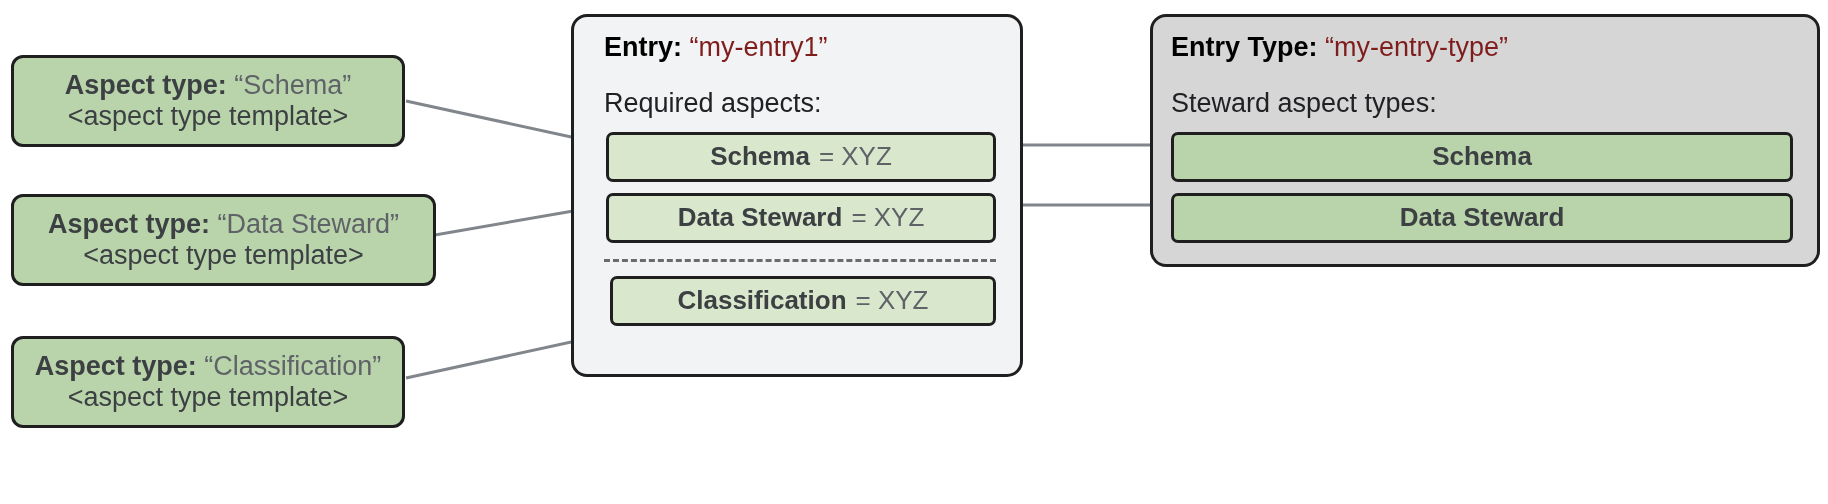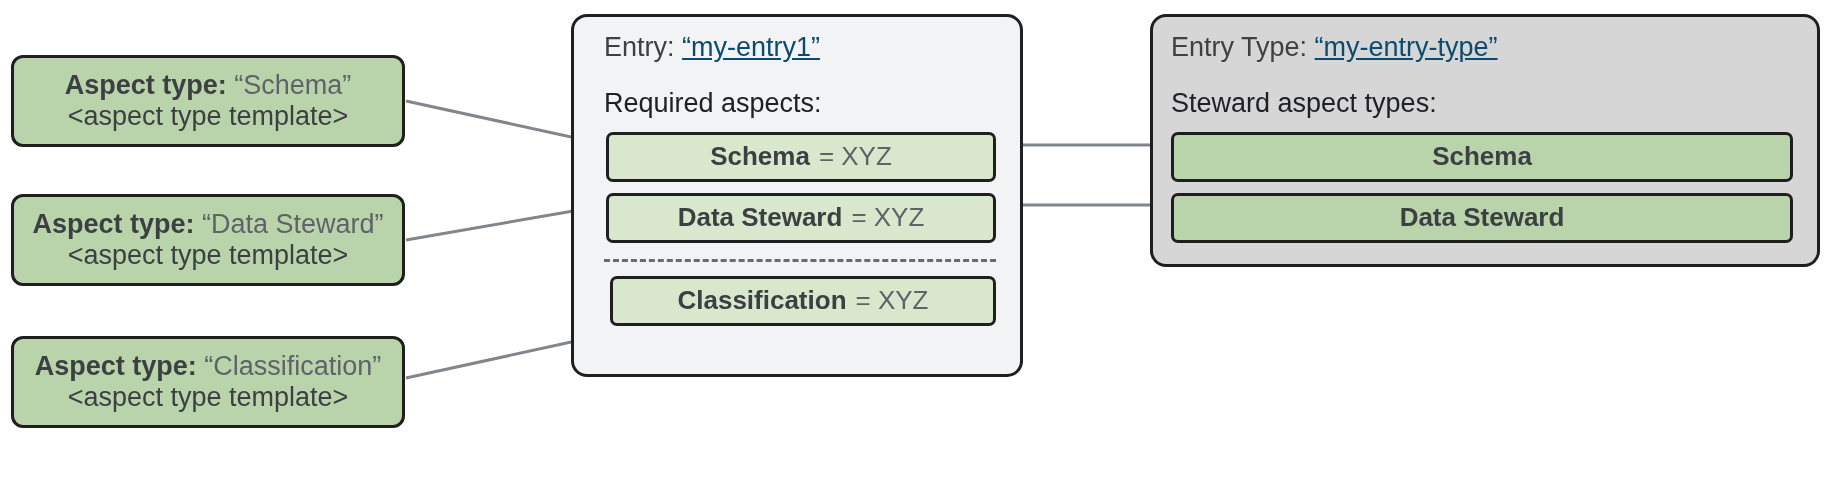--- a/index.html
+++ b/index.html
@@ -92,27 +92,26 @@
   }
 
   .panel-title {
     font-size: 27px;
     line-height: 1.2;
     color: #5f6368;
     white-space: nowrap;
     margin-bottom: 24px;
   }
   .panel-title .k {
-    font-weight: normal;
-    color: #404040;
+    font-weight: bold;
+    color: #000000;
   }
   .panel-title .v {
     font-weight: normal;
-    color: #0c4a6e;
-    text-decoration: underline;
+    color: #7f1d1d;
   }
   .section-label {
     font-size: 27px;
     line-height: 1.2;
     color: #202124;
     font-weight: normal;
     white-space: nowrap;
     margin-bottom: 12px;
   }
 
@@ -176,21 +175,21 @@
   </svg>
 
   <div class="aspect-type-card" style="left:11px; top:55px; width:394px; height:92px;">
     <div class="line1">
       <span class="k">Aspect type:</span>
       <span class="v">“Schema”</span>
     </div>
     <div class="line2">&lt;aspect type template&gt;</div>
   </div>
 
-  <div class="aspect-type-card" style="left:11px; top:194px; width:394px; height:92px;">
+  <div class="aspect-type-card" style="left:11px; top:194px; width:425px; height:92px;">
     <div class="line1">
       <span class="k">Aspect type:</span>
       <span class="v">“Data Steward”</span>
     </div>
     <div class="line2">&lt;aspect type template&gt;</div>
   </div>
 
   <div class="aspect-type-card" style="left:11px; top:336px; width:394px; height:92px;">
     <div class="line1">
       <span class="k">Aspect type:</span>

